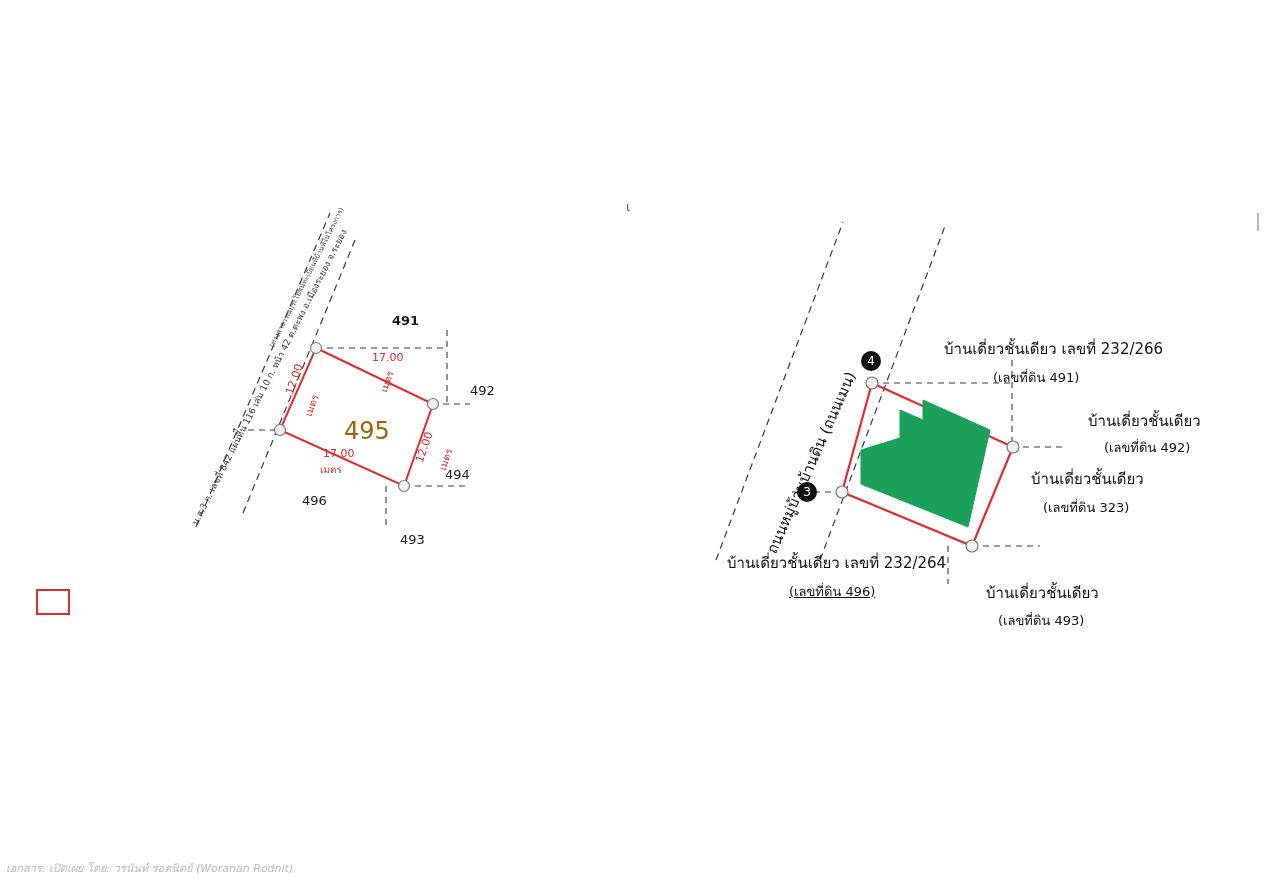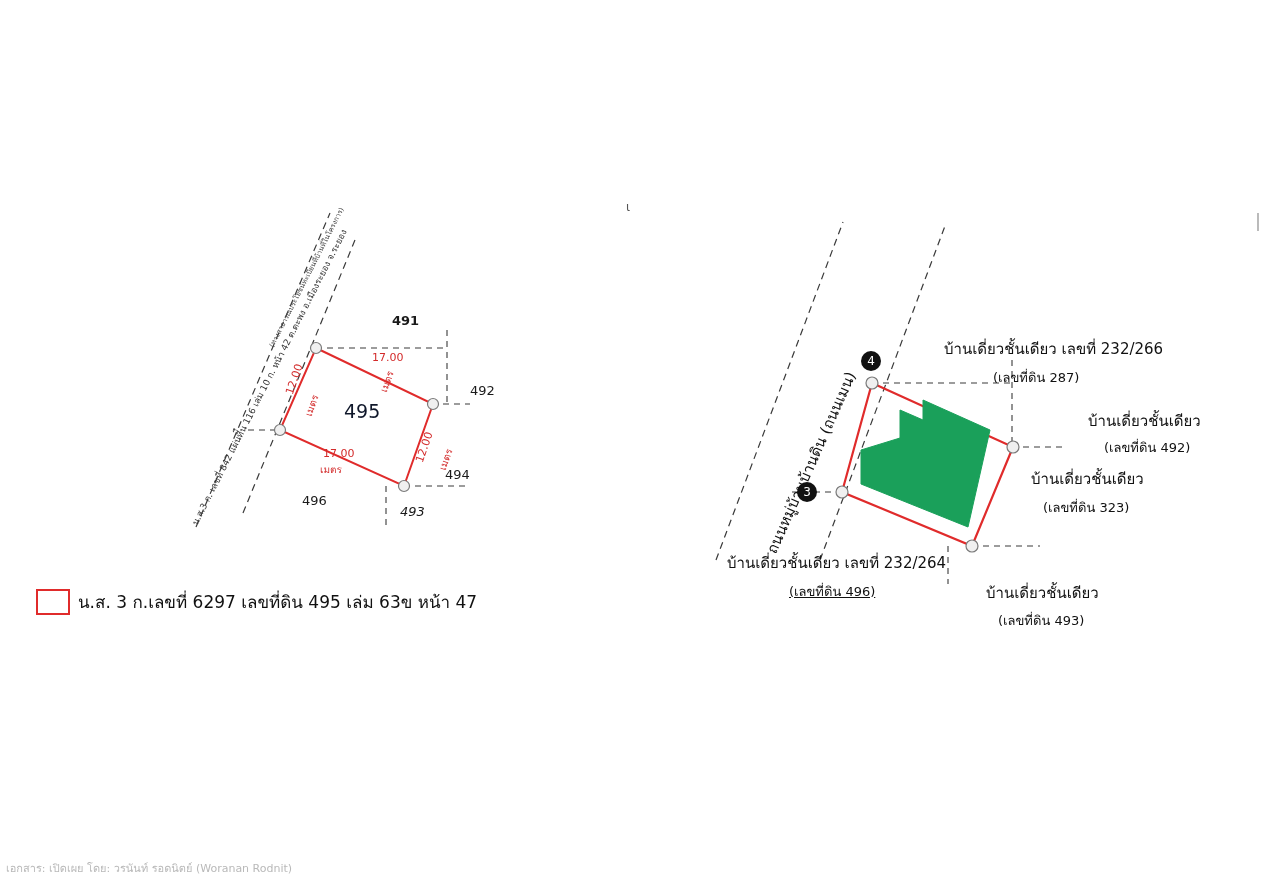--- a/index.html
+++ b/index.html
@@ -26,22 +26,23 @@
     width: 1280px;
     height: 886px;
     overflow: visible;
   }
   .txt {
     position: absolute;
     white-space: pre;
     line-height: 1.25;
   }
   .t-parcel-num {
-    font-size: 19px;
-    color: #0f172a;
+    font-size: 24px;
+    color: #a16207;
+    margin-top: 16px;
   }
   .t-neighbor {
     font-size: 13px;
     color: #1a1a1a;
   }
   .t-dim {
     font-size: 11px;
     color: #d32b2b;
   }
   .t-dim-unit {
@@ -170,58 +171,57 @@
     </g>
 
     <line x1="1258" y1="213" x2="1258" y2="231" stroke="#8d8d8d" stroke-width="1.2"></line>
   </svg>
 
   <div class="txt t-parcel-num" style="left:344px; top:400px;">495</div>
 
   <div class="txt t-neighbor" style="left:392px; top:313px;font-weight:bold;">491</div>
   <div class="txt t-neighbor" style="left:470px; top:383px;">492</div>
   <div class="txt t-neighbor" style="left:445px; top:467px;">494</div>
-  <div class="txt t-neighbor" style="left:400px; top:504px;font-style:italic;">493</div>
+  <div class="txt t-neighbor" style="left:400px; top:532px;">493</div>
   <div class="txt t-neighbor" style="left:302px; top:493px;">496</div>
 
   <div class="txt t-dim" style="left:372px; top:351px;">17.00</div>
   <div class="txt t-dim-unit rot-dim-a" style="left:378px; top:390px;">เมตร</div>
 
   <div class="txt t-dim rot-dim-b" style="left:283px; top:392px;">12.00</div>
   <div class="txt t-dim-unit rot-dim-b" style="left:303px; top:414px;">เมตร</div>
 
   <div class="txt t-dim rot-dim-b" style="left:413px; top:460px;">12.00</div>
   <div class="txt t-dim-unit rot-dim-b" style="left:437px; top:468px;">เมตร</div>
 
   <div class="txt t-dim" style="left:323px; top:447px;">17.00</div>
   <div class="txt t-dim-unit" style="left:320px; top:464px;">เมตร</div>
 
   <div class="txt t-road-left rot-left-road" style="left:190px; top:522px;">น.ส.3 ก. เลขที่ 842 แผ่นที่ืน 116 เล่ม 10 ก. หน้า 42 ต.ตะพง อ.เมืองระยอง จ.ระยอง</div>
   <div class="txt t-road-sub rot-left-road" style="left:268px; top:345px;">(ทางสาธารณประโยชน์ทะเบียนที่บ้านที่ในโครงการ)</div>
 
   <div class="legend-swatch"></div>
-  <div class="txt t-legend" style="left:78px; top:592px;">น.ส. 3 ก.เลขที่ 6297 เลขที่ดิน 495 เล่ม 63ข หน้า 47</div>
 
   <div class="txt t-road-right rot-right-road" style="left:763px; top:549px;">ถนนหมู่บ้านบ้านดิน (ถนนเมน)</div>
 
   <div class="node-badge" style="left:861px; top:351px;">4</div>
   <div class="node-badge" style="left:797px; top:482px;">3</div>
 
   <div class="txt t-right-label" style="left:944px; top:340px;">บ้านเดี่ยวชั้นเดียว เลขที่ 232/266</div>
-  <div class="txt t-right-sub" style="left:993px; top:370px;">(เลขที่ดิน 287)</div>
+  <div class="txt t-right-sub" style="left:993px; top:370px;">(เลขที่ดิน 491)</div>
 
   <div class="txt t-right-label" style="left:1088px; top:412px;">บ้านเดี่ยวชั้นเดียว</div>
   <div class="txt t-right-sub" style="left:1104px; top:440px;">(เลขที่ดิน 492)</div>
 
   <div class="txt t-right-label" style="left:1031px; top:470px;">บ้านเดี่ยวชั้นเดียว</div>
   <div class="txt t-right-sub" style="left:1043px; top:500px;">(เลขที่ดิน 323)</div>
 
   <div class="txt t-right-label" style="left:986px; top:584px;">บ้านเดี่ยวชั้นเดียว</div>
   <div class="txt t-right-sub" style="left:998px; top:613px;">(เลขที่ดิน 493)</div>
 
   <div class="txt t-right-label" style="left:727px; top:554px;">บ้านเดี่ยวชั้นเดียว เลขที่ 232/264</div>
   <div class="txt t-right-sub" style="left:789px; top:584px;text-decoration:underline;">(เลขที่ดิน 496)</div>
 
   <div class="txt t-tiny" style="left:626px; top:200px;">ι</div>
 
-  <div class="txt t-footer" style="left:6px; top:862px;">เอกสาร: เปิดเผย โดย: วรนันท์ รอดนิตย์ (Woranan Rodnit)</div>
+  <div class="txt t-footer" style="left:6px; top:862px;font-style:italic;">เอกสาร: เปิดเผย โดย: วรนันท์ รอดนิตย์ (Woranan Rodnit)</div>
 
 </div>
 
 </body></html>

